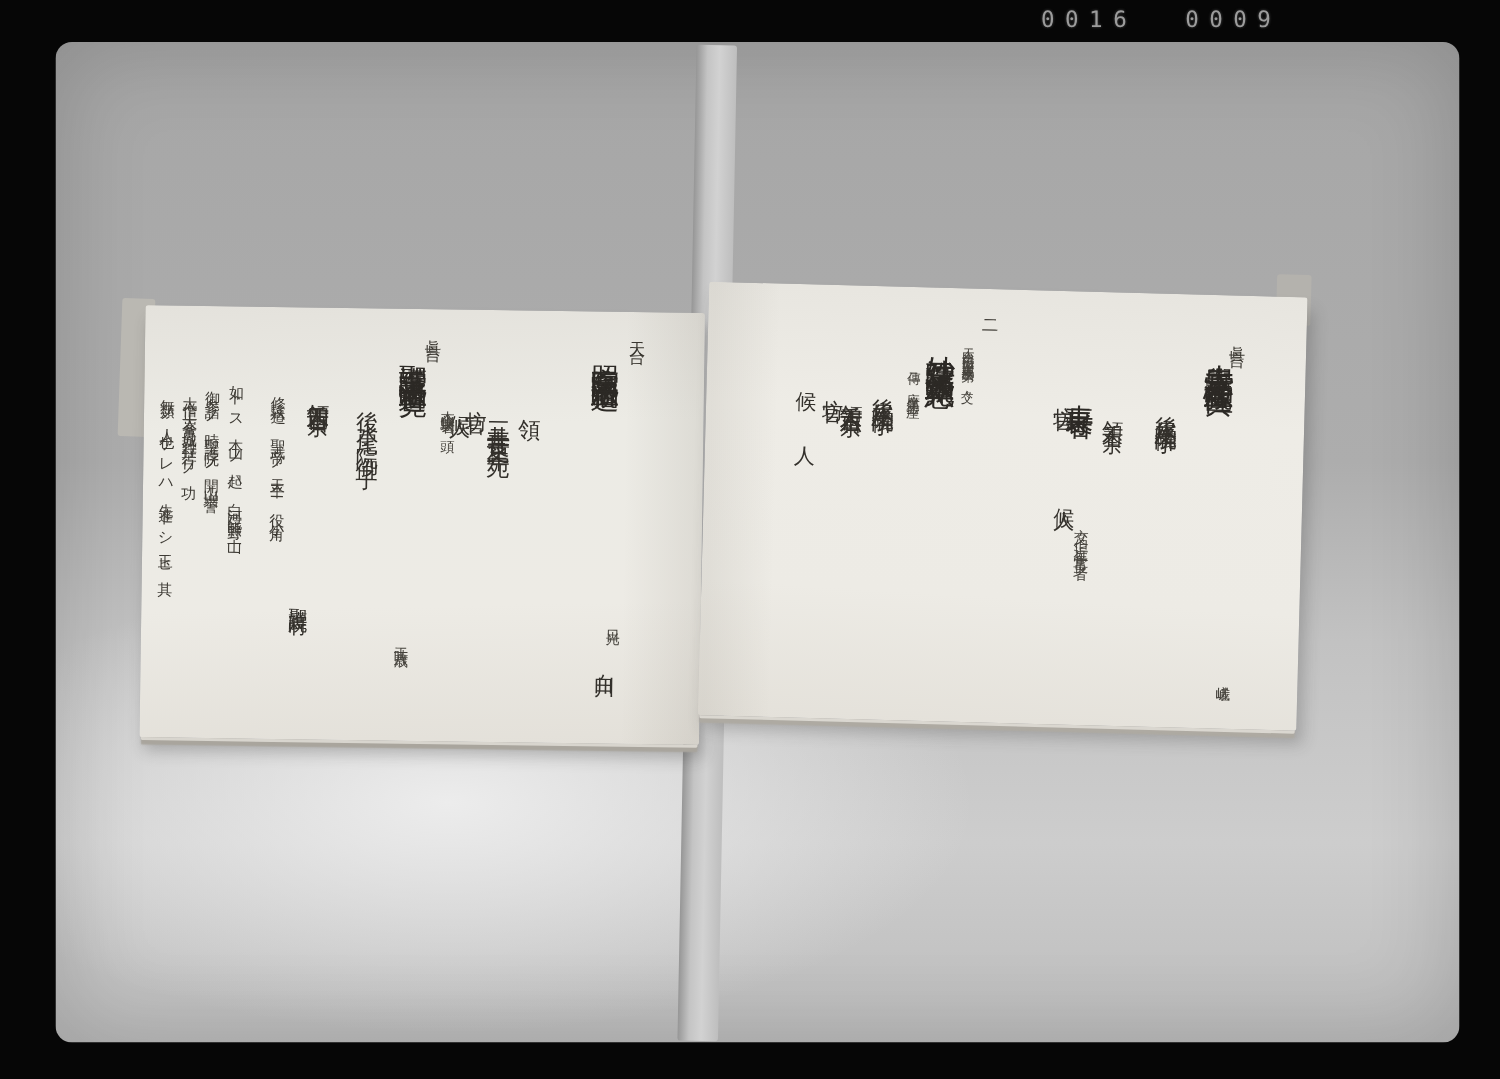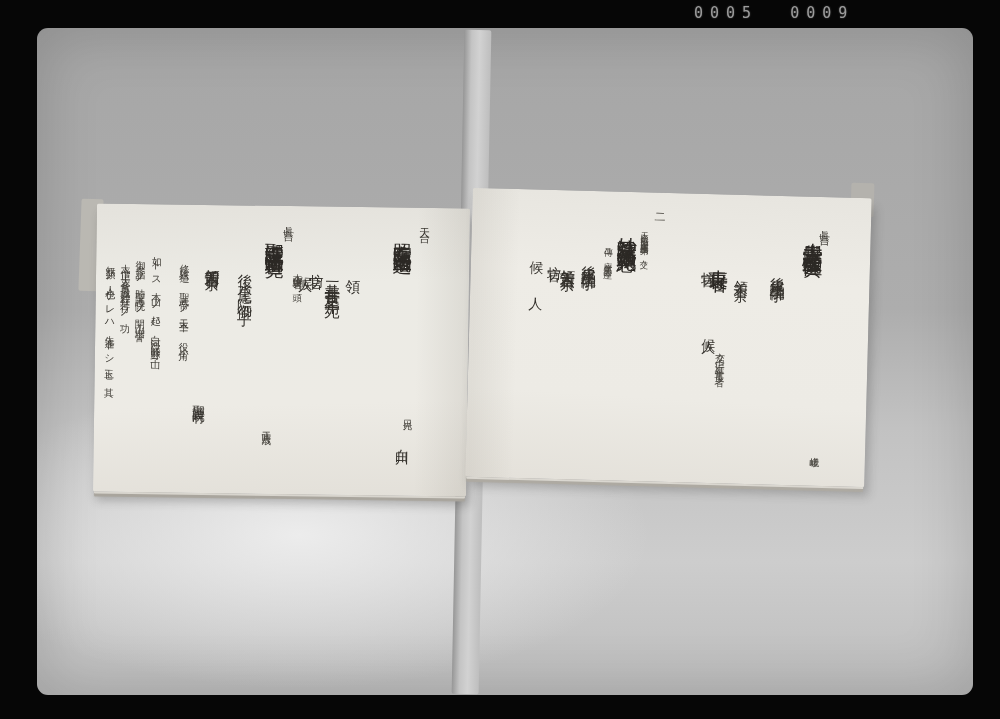--- a/index.html
+++ b/index.html
@@ -69,21 +69,21 @@
   .t-sm{font-size:14px;letter-spacing:2px;}
   .t-fief{font-size:15px;letter-spacing:1.5px;}
   .t-sect{font-size:11px;letter-spacing:4px;color:#3a3731;}
   .t-note{font-size:9.5px;letter-spacing:1.5px;color:#45423c;}
   .t-hist{font-size:10px;letter-spacing:4px;color:#3d3a34;}
   .t-spread{letter-spacing:36px;}
 </style>
 </head>
 <body>
 
-<div class="counter">0005 0009</div>
+<div class="counter">0016 0009</div>
 
 <div class="photo">
 
   <div class="tape" style="left:421px;top:2px;"></div>
 
   <div class="edge-tab" style="left:814px;top:155px;"></div>
   <div class="corner-board" style="left:43px;top:171px;"></div>
 
   <div class="page page-left" style="left:58px;top:178px;">
 

